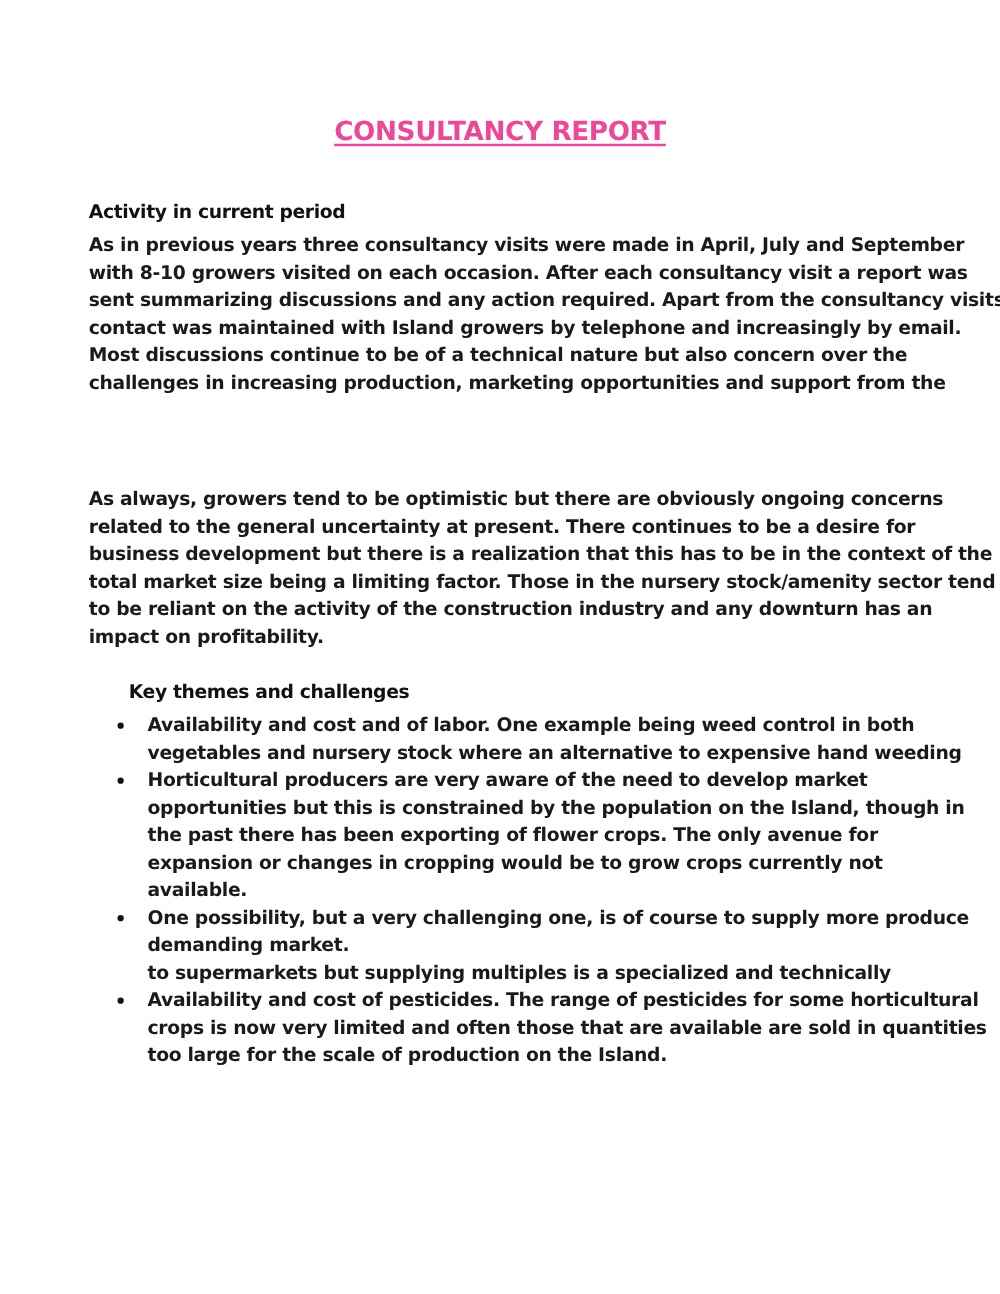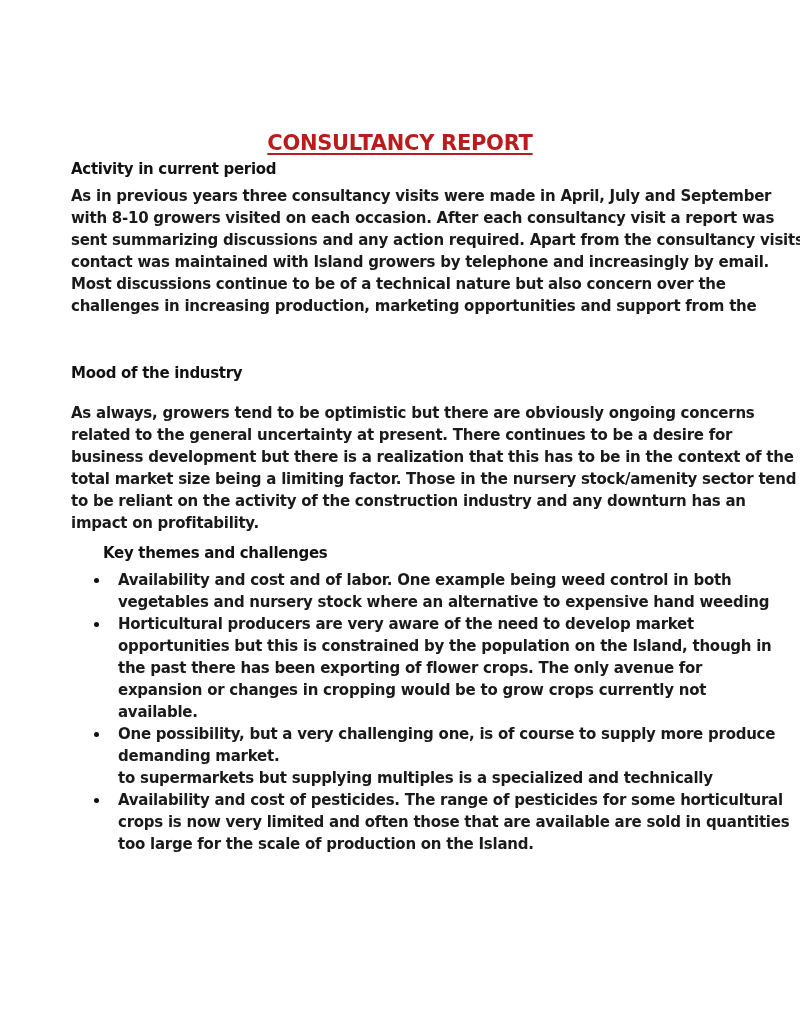--- a/index.html
+++ b/index.html
@@ -4,21 +4,21 @@
   <style>
     html, body { margin: 0; padding: 0; background: #ffffff; }
     body {
       width: 800px; height: 1035px; position: relative; overflow: hidden;
       font-family: "DejaVu Sans", sans-serif; color: #111111;
     }
     .page { position: absolute; left: 0; top: 0; width: 800px; height: 1035px; }
     .title {
       position: absolute; left: 0; width: 800px; top: 93px; text-align: center;
       font-family: "DejaVu Sans", sans-serif; font-weight: bold; font-size: 21px;
-      letter-spacing: -0.3px; color: #b91c1c; margin-top: 38px;
+      letter-spacing: -0.3px; color: #ec4899;
     }
     .title span { text-decoration: underline; text-underline-offset: 3px; text-decoration-thickness: 2px; }
     .heading {
       position: absolute; left: 71px; font-weight: bold; font-size: 15px;
       letter-spacing: -0.3px; color: #111;
     }
     .para { position: absolute; left: 71px; width: 670px; }
     .line {
       display: block; white-space: nowrap; font-size: 15px; line-height: 22px;
       letter-spacing: -0.25px; color: #1a1a1a; font-weight: bold;
@@ -40,22 +40,21 @@
   <div class="heading" style="top:160px;">Activity in current period</div>
   <div class="para" style="top:185px;">
     <span class="line">As in previous years three consultancy visits were made in April, July and September</span>
     <span class="line">with 8-10 growers visited on each occasion. After each consultancy visit a report was</span>
     <span class="line">sent summarizing discussions and any action required. Apart from the consultancy visits</span>
     <span class="line">contact was maintained with Island growers by telephone and increasingly by email.</span>
     <span class="line">Most discussions continue to be of a technical nature but also concern over the</span>
     <span class="line">challenges in increasing production, marketing opportunities and support from the</span>
   </div>
 
-  <div class="heading" style="top:364px;">Mood of the industry</div>
-  <div class="para" style="top:402px;">
+  <div class="para" style="top:388px;">
     <span class="line">As always, growers tend to be optimistic but there are obviously ongoing concerns</span>
     <span class="line">related to the general uncertainty at present. There continues to be a desire for</span>
     <span class="line">business development but there is a realization that this has to be in the context of the</span>
     <span class="line">total market size being a limiting factor. Those in the nursery stock/amenity sector tend</span>
     <span class="line">to be reliant on the activity of the construction industry and any downturn has an</span>
     <span class="line">impact on profitability.</span>
   </div>
 
   <div class="heading" style="top:544px;margin-left:32px;">Key themes and challenges</div>
   <ul class="bullets" style="top:569px;">

